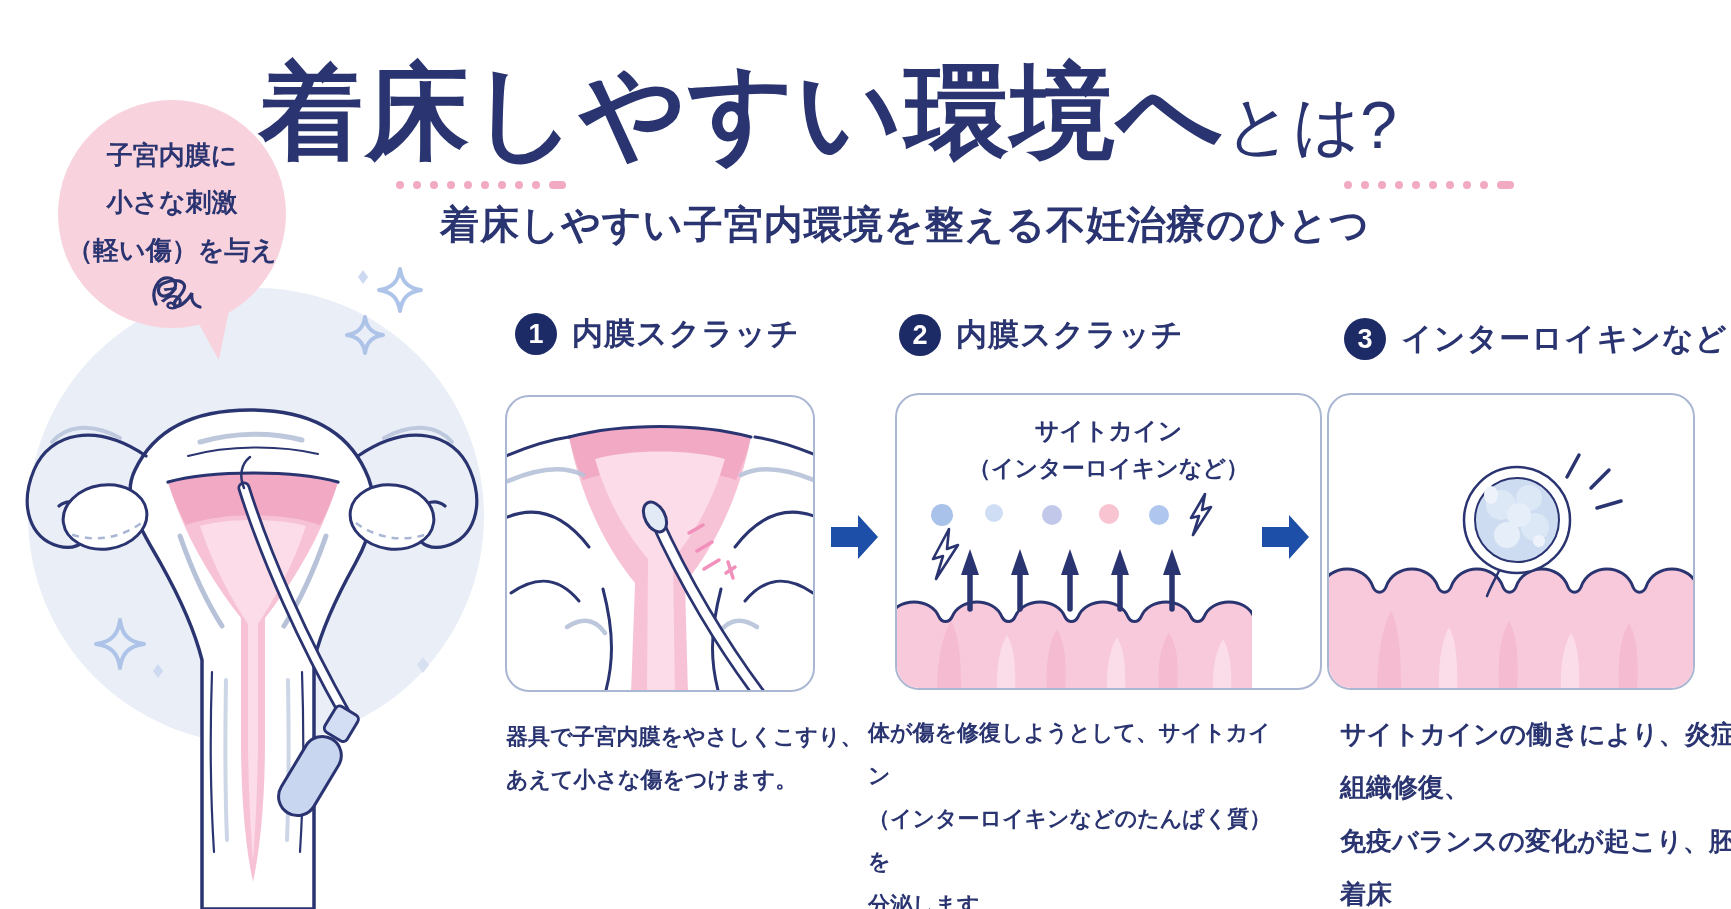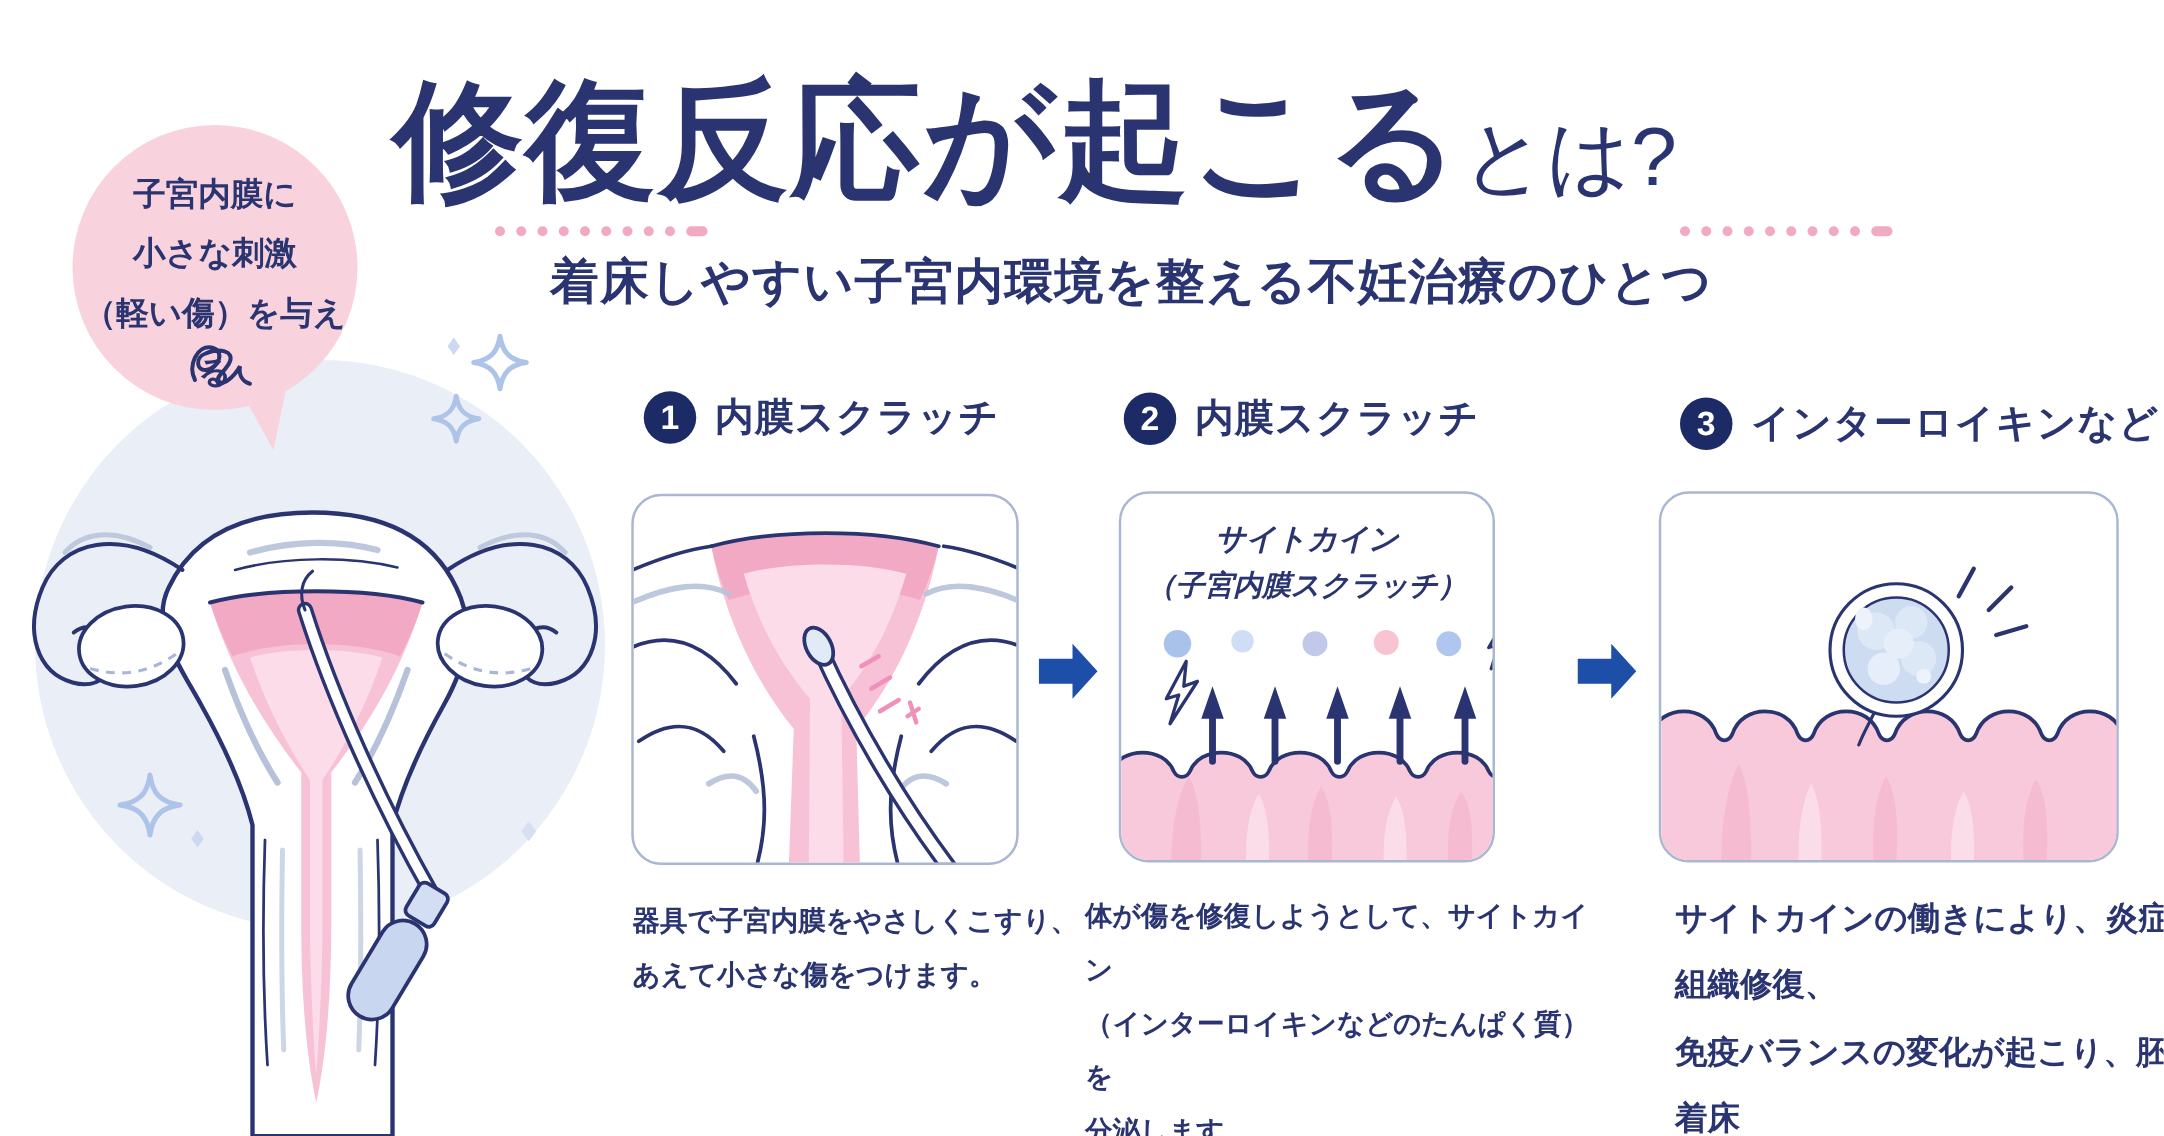--- a/index.html
+++ b/index.html
@@ -40,21 +40,21 @@
   .sparkle-tr{left:335px;top:255px;}
   .sparkle-bl{left:82px;top:612px;}
   
   .step-header{position:absolute;display:flex;align-items:center;gap:15px;z-index:3;}
   .sh1{left:515px;top:313px;} .sh2{left:899px;top:314px;} .sh3{left:1344px;top:318px;}
   .badge{width:42px;height:42px;border-radius:50%;background:var(--badge);color:#fff;
     display:flex;align-items:center;justify-content:center;font-size:27px;font-weight:800;flex:0 0 auto;}
   .step-heading{font-size:31px;font-weight:800;letter-spacing:1px;color:var(--navy);white-space:nowrap;}
   .panel{position:absolute;background:#fff;border:2px solid var(--panel-border);border-radius:24px;overflow:hidden;z-index:3;}
   .p1{left:505px;top:395px;width:310px;height:297px;}
-  .p2{left:895px;top:393px;width:301px;height:297px;font-style:italic;}
+  .p2{left:895px;top:393px;width:427px;height:297px;}
   .p3{left:1327px;top:393px;width:368px;height:297px;}
   .panel svg{position:absolute;left:0;top:0;}
   .cytolabel{position:absolute;left:0;top:20px;width:100%;text-align:center;z-index:2;color:var(--navy);}
   .cytolabel .l1{font-size:24px;font-weight:800;}
   .cytolabel .l2{font-size:23px;font-weight:800;margin-top:6px;}
   .step-arrow{position:absolute;z-index:3;}
   .ar1{left:831px;top:514px;} .ar2{left:1262px;top:514px;}
   
   .caption{position:absolute;white-space:pre-line;font-weight:600;color:var(--navy);z-index:3;}
   .c1{left:506px;top:716px;width:380px;font-size:22px;line-height:1.95;}
@@ -116,21 +116,21 @@
     <path d="M 28,15 L 33,22 L 28,29 L 23,22 Z" fill="#ccd9f1"></path>
     <path d="M 65,14 C 67,27 73,33 86,35 C 73,37 67,43 65,56 C 63,43 57,37 44,35 C 57,33 63,27 65,14 Z" fill="none" stroke="#aec3e8" stroke-width="4" stroke-linejoin="round"></path>
     <path d="M 30,62 C 31.6,73 37,78.4 48,80 C 37,81.6 31.6,87 30,98 C 28.4,87 23,81.6 12,80 C 23,78.4 28.4,73 30,62 Z" fill="none" stroke="#aec3e8" stroke-width="4" stroke-linejoin="round"></path>
   </svg>
   <svg class="sparkle sparkle-bl" width="100" height="100" viewBox="0 0 100 100">
     <path d="M 38,8 C 40,23 47,30 62,32 C 47,34 40,41 38,56 C 36,41 29,34 14,32 C 29,30 36,23 38,8 Z" fill="none" stroke="#aec3e8" stroke-width="4" stroke-linejoin="round"></path>
     <path d="M 76,52 L 81,59 L 76,66 L 71,59 Z" fill="#ccd9f1"></path>
   </svg>
 
   <h1 class="title">
-    <span class="t-main">修復反応が起こる</span>
+    <span class="t-main">着床しやすい環境へ</span>
     <span class="t-suffix">とは?</span>
   </h1>
   <div class="dots dots-left">
     <span></span>
       <span></span>
       <span></span>
       <span></span>
       <span></span>
       <span></span>
       <span></span>
@@ -208,21 +208,21 @@
     </svg>
   </div>
 
   <svg class="step-arrow ar1" width="48" height="46" viewBox="0 0 48 46">
     <polygon points="0,13 27,13 27,1 47,23 27,45 27,33 0,33" fill="#1d4fa8"></polygon>
   </svg>
 
   <div class="panel p2">
     <div class="cytolabel">
       <div class="l1">サイトカイン</div>
-      <div class="l2">（子宮内膜スクラッチ）</div>
+      <div class="l2">（インターロイキンなど）</div>
     </div>
     <svg width="355" height="297" viewBox="0 0 355 297">
 
       <path d="M -8,222 c 8,-20 42,-20 50,0 c 3,6 10,6 13,0 c 8,-20 42,-20 50,0 c 3,6 10,6 13,0 c 8,-20 42,-20 50,0 c 3,6 10,6 13,0 c 8,-20 42,-20 50,0 c 3,6 10,6 13,0 c 8,-20 42,-20 50,0 c 3,6 10,6 13,0 c 8,-20 42,-20 50,0 L 370,302 L -8,302 Z" fill="#f8c9da"></path>
       <path d="M 40,297 C 40,262 46,240 54,226 C 62,240 64,262 64,297 Z" fill="#f4b5cd" opacity="0.7"></path>
       <path d="M 150,297 C 148,268 152,248 160,234 C 168,248 170,268 168,297 Z" fill="#f4b5cd" opacity="0.7"></path>
       <path d="M 262,297 C 260,268 264,250 272,238 C 280,250 282,268 280,297 Z" fill="#f4b5cd" opacity="0.7"></path>
       <path d="M 100,297 C 99,270 103,252 110,240 C 117,252 119,270 118,297 Z" fill="#fbdde9"></path>
       <path d="M 210,297 C 209,272 213,254 220,242 C 227,254 229,272 228,297 Z" fible="#fbdde9" fill="#fbdde9"></path>
       <path d="M 316,297 C 315,272 319,256 326,244 C 333,256 335,272 334,297 Z" fill="#fbdde9"></path>

